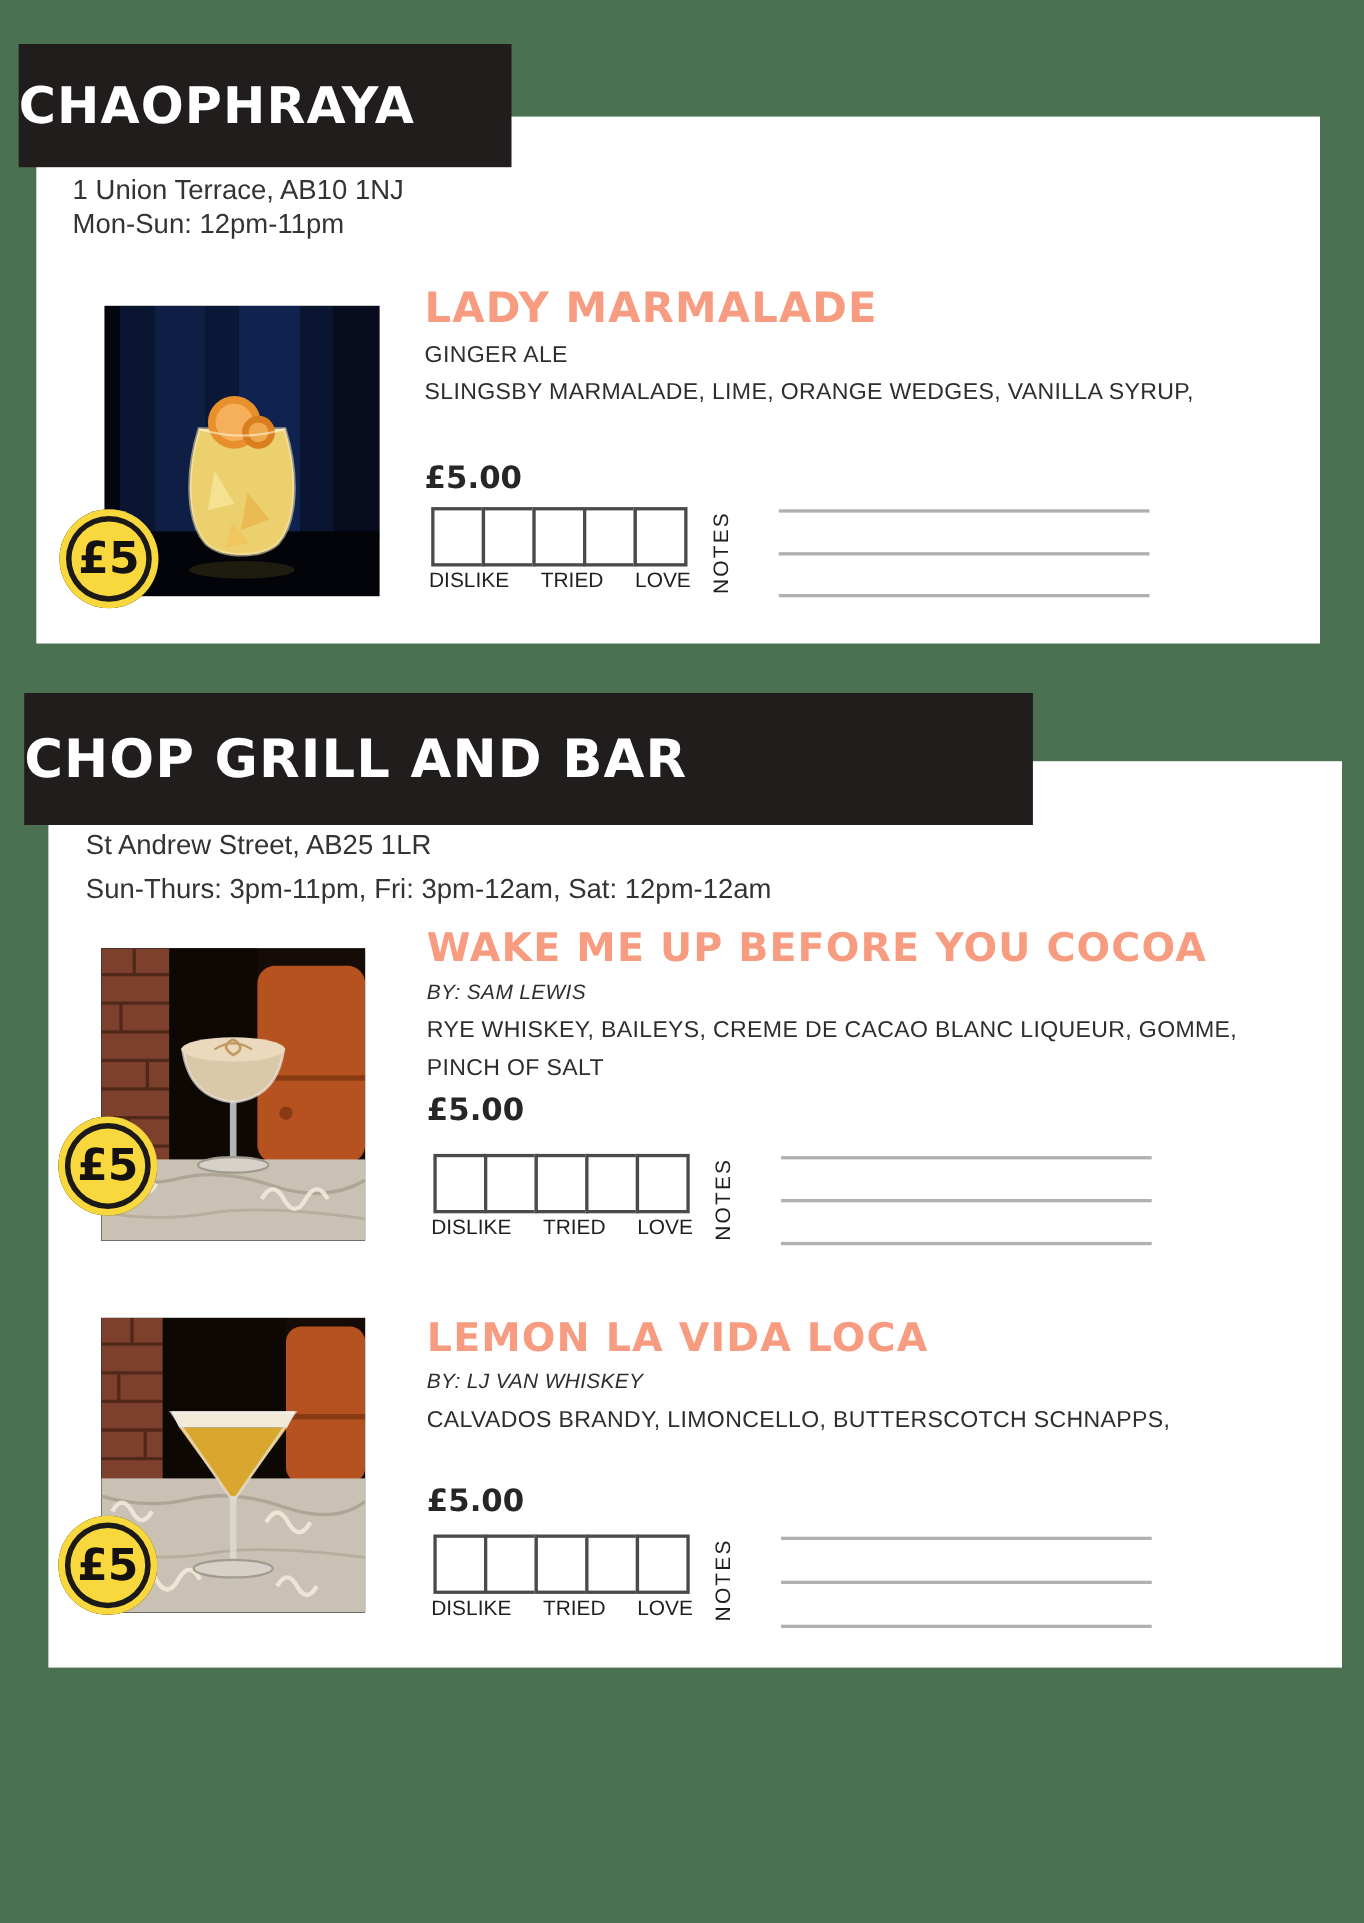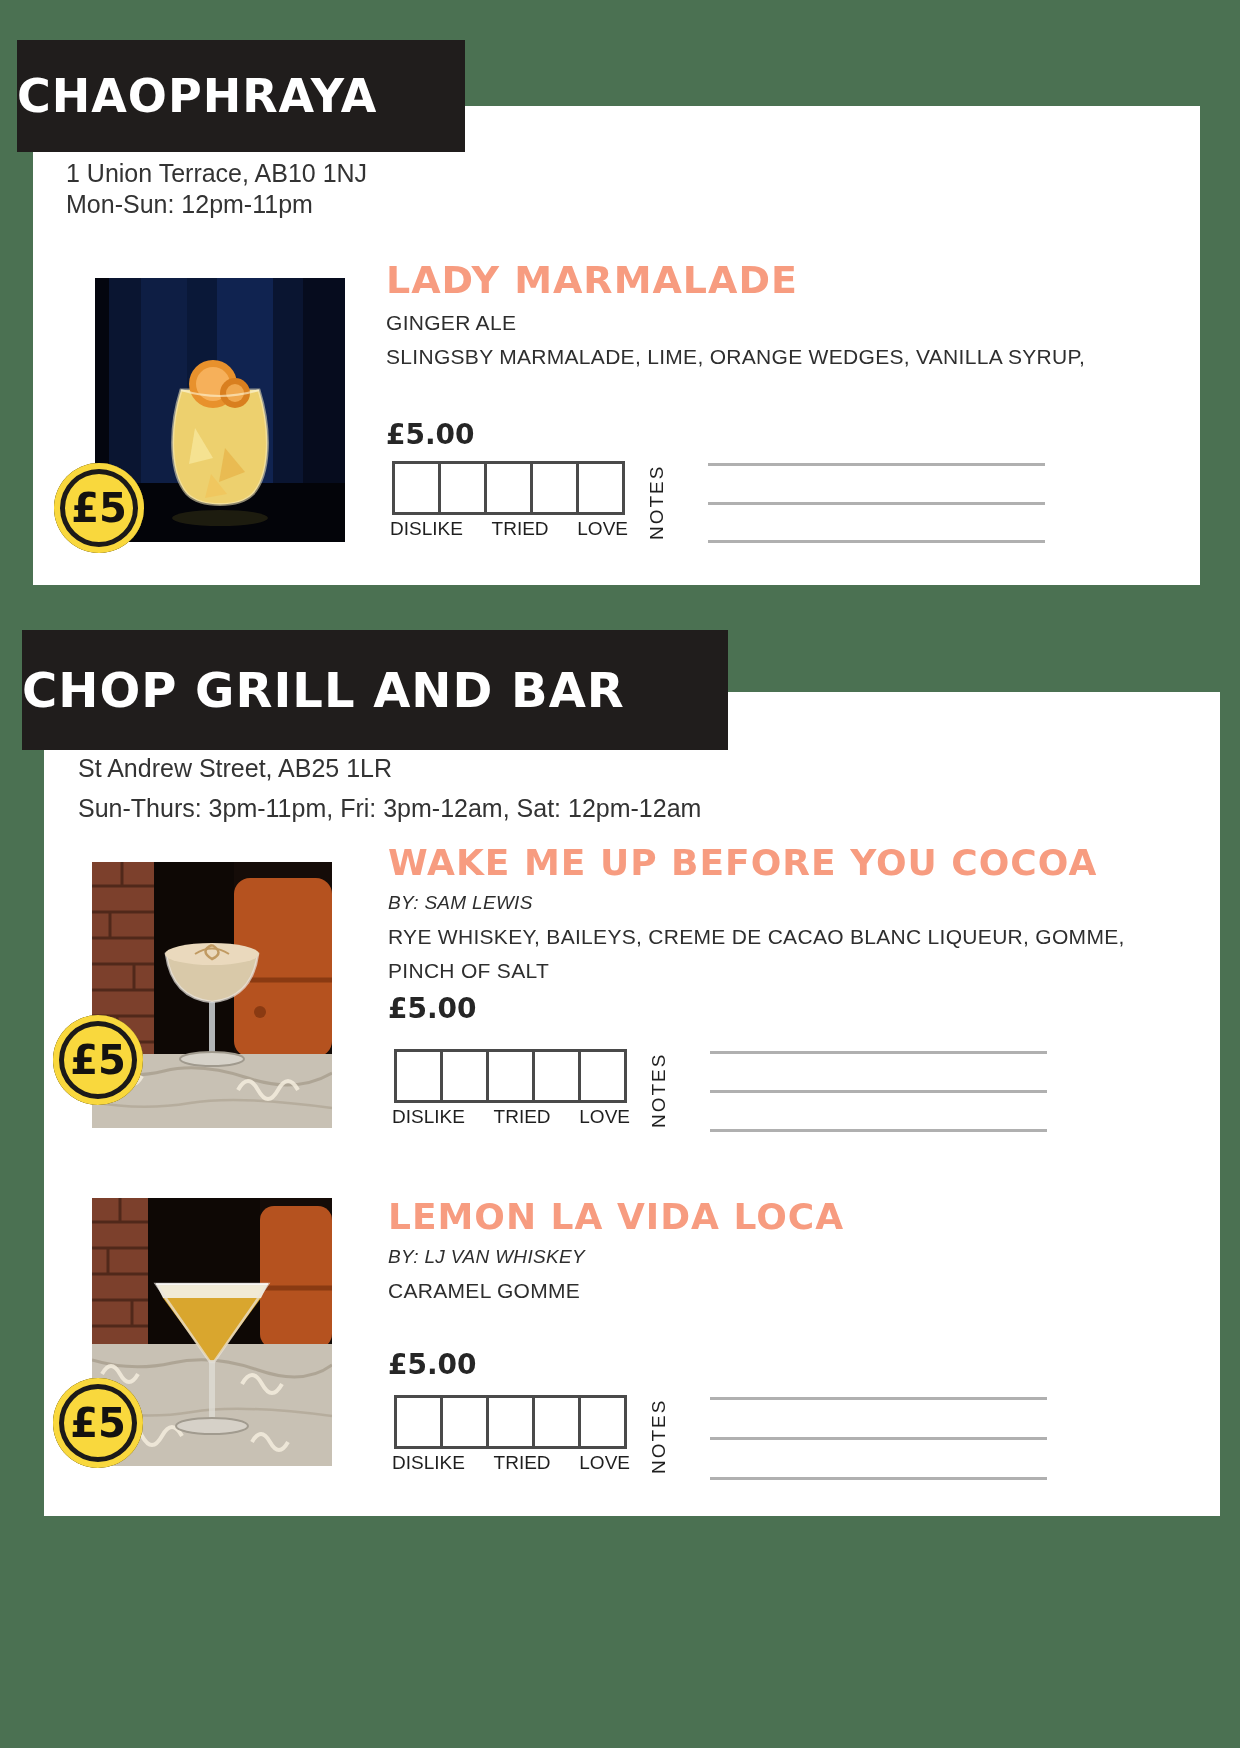--- a/index.html
+++ b/index.html
@@ -7,21 +7,21 @@
   .page{position:relative;width:1240px;height:1748px;background:#4b7152;
         font-family:"Liberation Sans",sans-serif;overflow:hidden}
   .card{position:absolute;background:#ffffff;z-index:1}
   #card1{left:33px;top:106px;width:1167px;height:479px}
   #card2{left:44px;top:692px;width:1176px;height:824px}
 
   .banner{position:absolute;background:#201d1c;color:#fff;z-index:5;
           font-family:"DejaVu Sans",sans-serif;font-weight:bold;letter-spacing:1px;
           display:flex;align-items:center;}
   #banner1{left:17px;top:40px;width:448px;height:112px;font-size:46px}
-  #banner2{left:22px;top:630px;width:706px;height:120px;font-size:48px}
+  #banner2{left:22px;top:630px;width:917px;height:120px;font-size:48px}
 
   .addr,.hours{position:absolute;z-index:2;font-size:25px;color:#333}
   #addr1{left:66px;top:159px}   #hours1{left:66px;top:190px}
   #addr2{left:78px;top:754px}   #hours2{left:78px;top:794px}
 
   .photo{position:absolute;z-index:2;overflow:hidden;background:#111}
   .photo svg{display:block;width:100%;height:100%}
   #photo1{left:95px;top:278px;width:250px;height:264px}
   #photo2{left:92px;top:862px;width:240px;height:266px}
   #photo3{left:92px;top:1198px;width:240px;height:268px}
@@ -245,21 +245,21 @@
         <rect x="117" y="162" width="6" height="62" fill="#dfdcd4" opacity="0.8"></rect>
         <ellipse cx="120" cy="228" rx="36" ry="8" fill="#d6d1c8" stroke="#a19b8f" stroke-width="2"></ellipse>
       </svg>
     </div>
     <div class="badge" id="badge3">
       <span>£5</span>
     </div>
     <div class="c-title" id="title3">LEMON LA VIDA LOCA</div>
     <div class="byline" id="byline3">BY: LJ VAN WHISKEY</div>
     <div class="ing" id="ing3">
-      <div>CARAMEL GOMME</div>
+      <div>CALVADOS BRANDY, LIMONCELLO, BUTTERSCOTCH SCHNAPPS,</div>
     </div>
     <div class="price" id="price3">£5.00</div>
     <div class="rating" id="rating3">
       <div class="rbox"></div>
       <div class="rbox"></div>
       <div class="rbox"></div>
       <div class="rbox"></div>
       <div class="rbox"></div>
     </div>
     <div class="rlabels" id="rlabels3">

